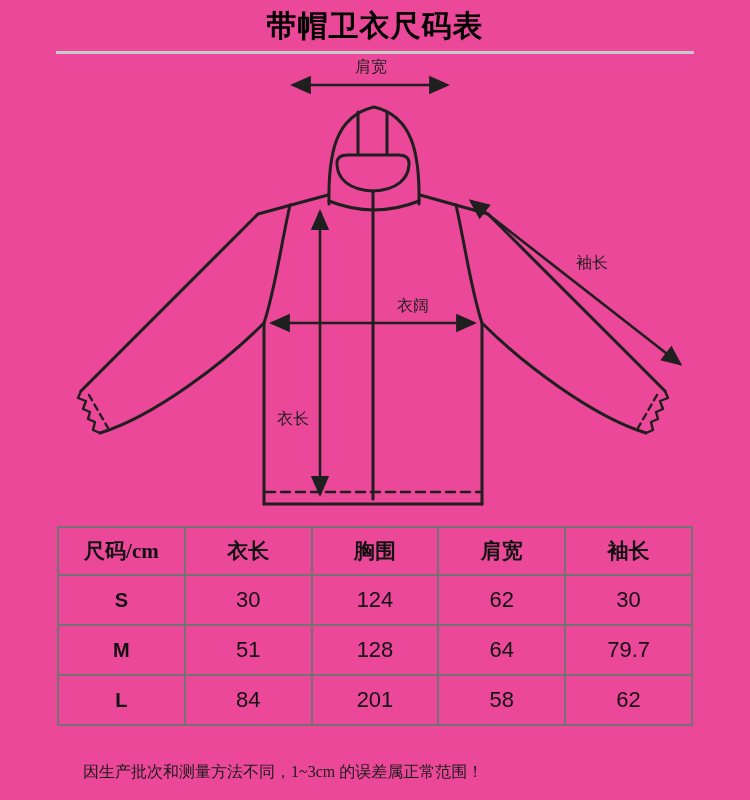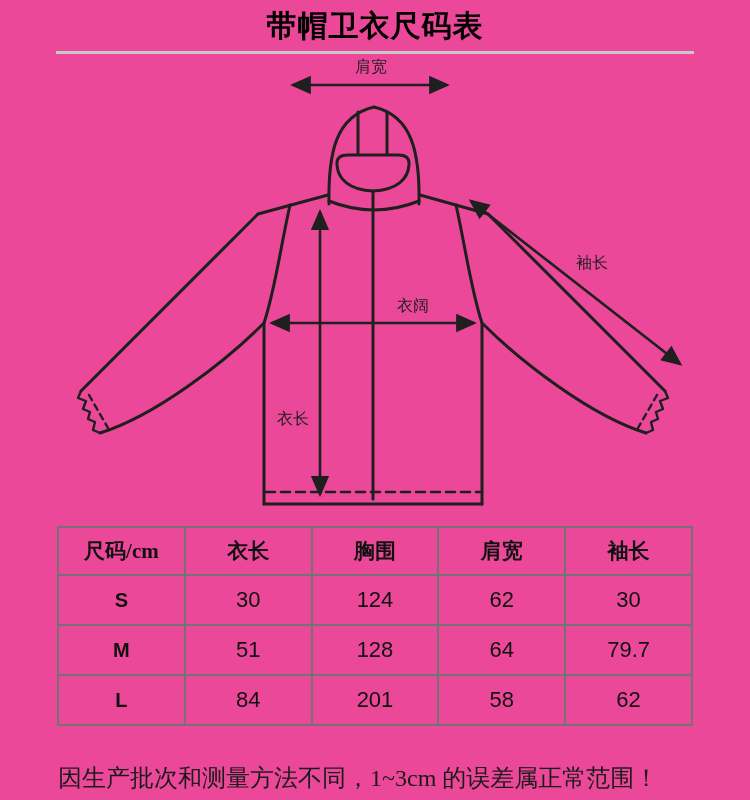--- a/index.html
+++ b/index.html
@@ -26,22 +26,22 @@
     border:2px solid #737373;text-align:center;vertical-align:middle;color:#111;
   }
   table.size-table th{
     height:44px;font-family:"Liberation Serif",serif;font-size:21px;font-weight:bold;
   }
   table.size-table td{
     height:46px;font-size:22px;font-family:"Liberation Sans",sans-serif;
   }
   table.size-table td.size-cell{font-weight:bold;font-size:20px;}
   .footnote{
-    position:absolute;top:762px;left:58px;width:640px;
-    font-family:"Liberation Serif",serif;font-size:24px;color:#1a1a1a;
+    position:absolute;top:762px;left:83px;width:640px;
+    font-family:"Liberation Serif",serif;font-size:16px;color:#1a1a1a;
   }
 </style>
 </head>
 <body>
 
 <div class="page">
 
   <div class="title">带帽卫衣尺码表</div>
   <div class="divider"></div>
 

